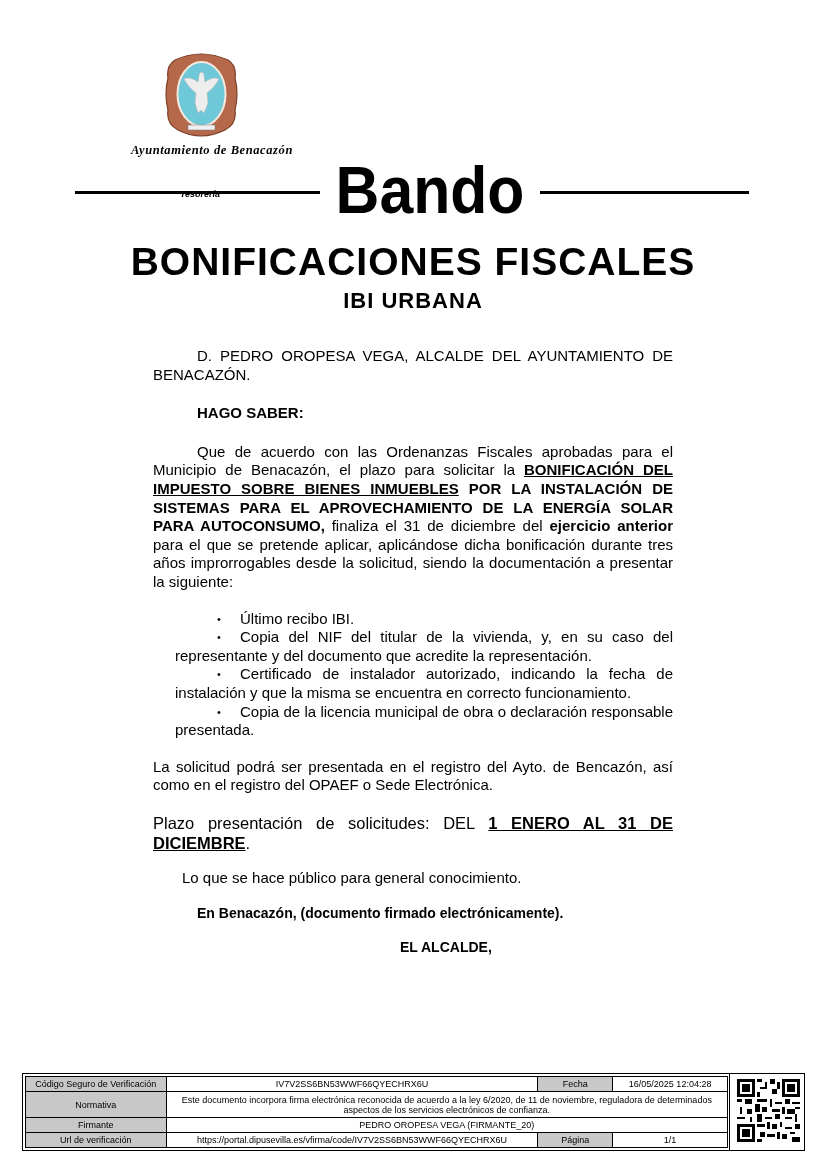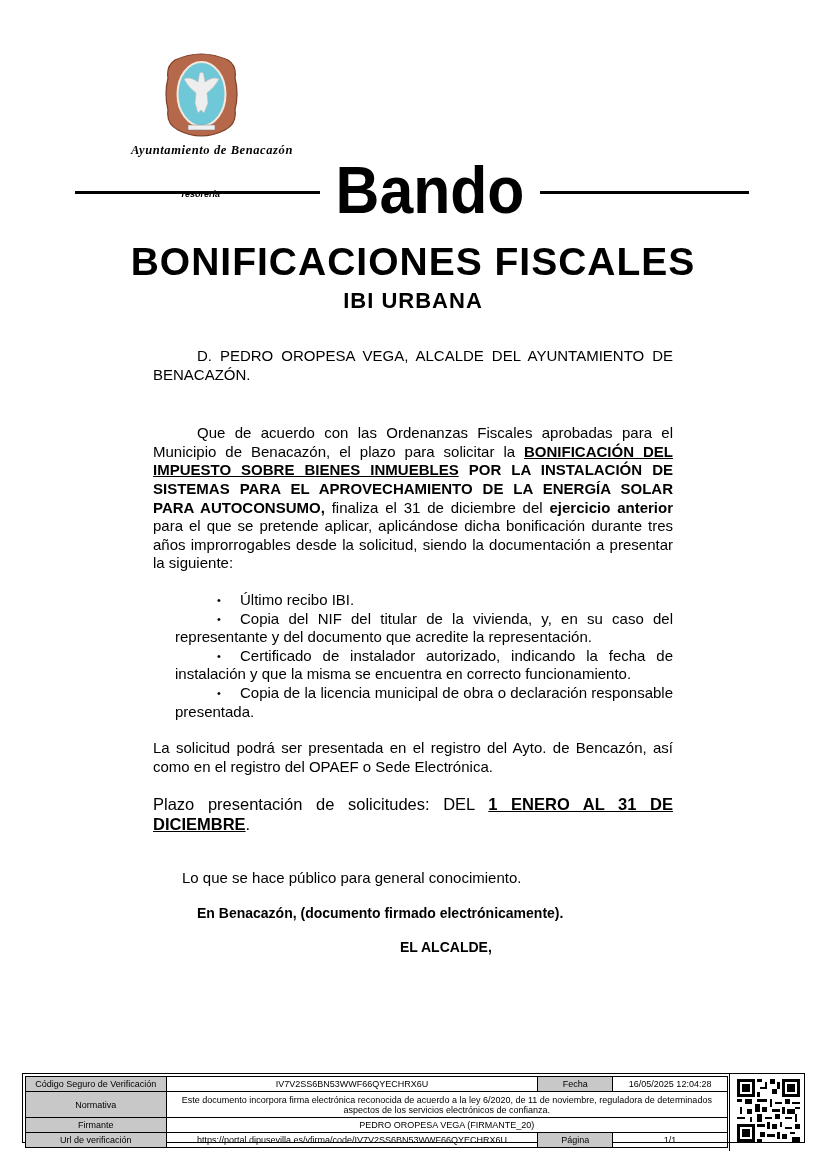--- a/index.html
+++ b/index.html
@@ -28,21 +28,21 @@
   .list { margin: 0; padding: 0; list-style: none; }
   .list li { position: relative; margin-left: 22px; text-indent: 65px; text-align: justify; }
   .list li .dot { position: absolute; left: 42px; top: 0; text-indent: 0; font-size: 11px; }
 
   .plazo { font-size: 16.5px; line-height: 20px; }
 
   .sign1 { position: absolute; left: 197px; top: 905px; font-size: 14px; font-weight: bold; }
   .sign2 { position: absolute; left: 400px; top: 939px; font-size: 14px; font-weight: bold; }
   .conoc { position: absolute; left: 158px; top: 869px; font-size: 15px; margin-left: 24px; }
 
-  .footer { position: absolute; left: 22px; top: 1073px; width: 783px; height: 70px; border: 1px solid #000; box-sizing: border-box; }
+  .footer { position: absolute; left: 22px; top: 1073px; width: 783px; height: 78px; border: 1px solid #000; box-sizing: border-box; }
   .ftable { position: absolute; left: 2px; top: 2px; width: 703px; height: 72px; border: 1px solid #000; border-collapse: collapse; font-size: 9px; }
   .ftable td { border: 1px solid #000; padding: 0 3px; text-align: center; vertical-align: middle; height: 13px; }
   .ftable td.lab { background: #c8c8c8; }
   .ftable tr.tall td { height: 24px; line-height: 10px; }
   .qrbox { position: absolute; left: 706px; top: -1px; width: 76px; height: 78px; border-left: 1px solid #000; box-sizing: border-box; }
   .qr { position: absolute; left: 7px; top: 5px; width: 63px; height: 65px; }
 </style>
 </head>
 <body>
 
@@ -57,20 +57,21 @@
 
 <div class="rule left"></div>
 <div class="bando">Bando</div>
 <div class="rule right"></div>
 <div class="main-title">BONIFICACIONES FISCALES</div>
 <div class="sub-title">IBI URBANA</div>
 
 <div class="body">
   <p class="indent">D. PEDRO OROPESA VEGA, ALCALDE DEL AYUNTAMIENTO DE BENACAZÓN.</p>
   <div class="gap-m"></div>
+  <p class="indent b">HAGO SABER:</p>
   <div class="gap-m"></div>
   <p class="indent"><span>Que de acuerdo con las Ordenanzas Fiscales aprobadas para el Municipio de Benacazón, el plazo para solicitar la </span><span class="b u">BONIFICACIÓN DEL IMPUESTO SOBRE BIENES INMUEBLES</span><span class="b">  POR LA INSTALACIÓN DE SISTEMAS  PARA  EL APROVECHAMIENTO DE LA ENERGÍA SOLAR PARA AUTOCONSUMO,</span><span> finaliza el  31 de diciembre del </span><span class="b">ejercicio anterior</span><span> para el que se pretende aplicar, aplicándose dicha bonificación durante tres años improrrogables desde la  solicitud, siendo la documentación a presentar la siguiente:</span></p>
   <div class="gap-s"></div>
   <ul class="list">
     <li><span class="dot">•</span><span>Último recibo IBI.</span></li>
     <li><span class="dot">•</span><span>Copia del NIF del titular de la vivienda, y, en su caso del representante y del documento que acredite la representación.</span></li>
     <li><span class="dot">•</span><span>Certificado de instalador autorizado, indicando la fecha de instalación y que la misma se encuentra en correcto funcionamiento.</span></li>
     <li><span class="dot">•</span><span>Copia de la licencia municipal de obra o declaración responsable presentada.</span></li>
   </ul>
   <div class="gap-s"></div>

